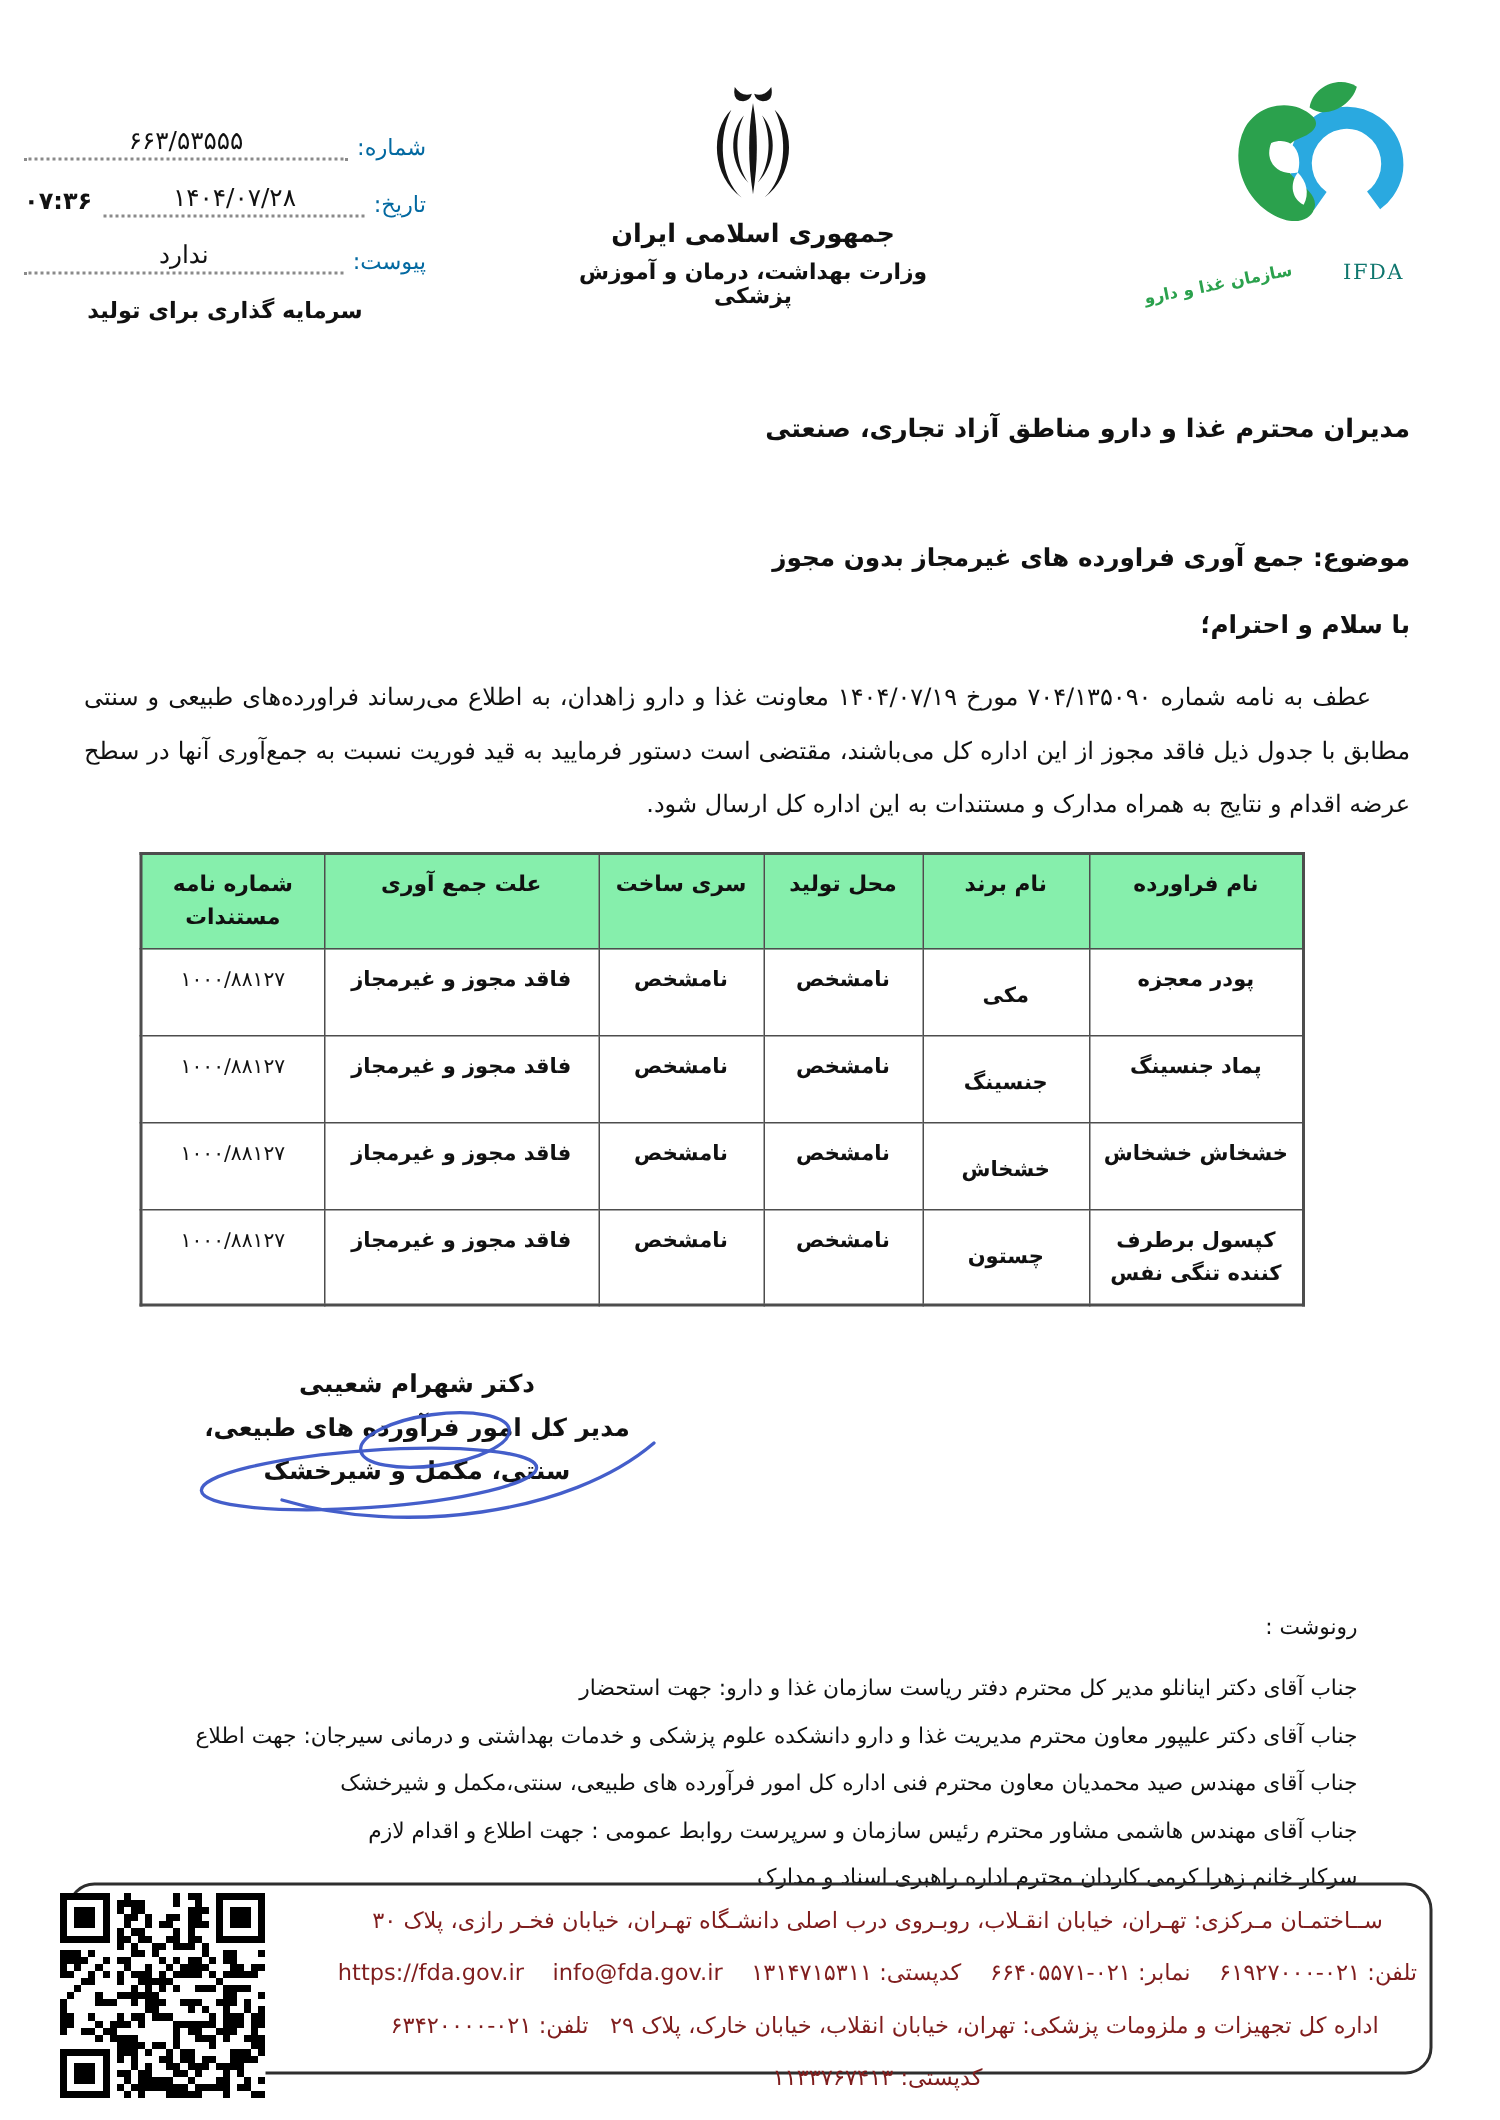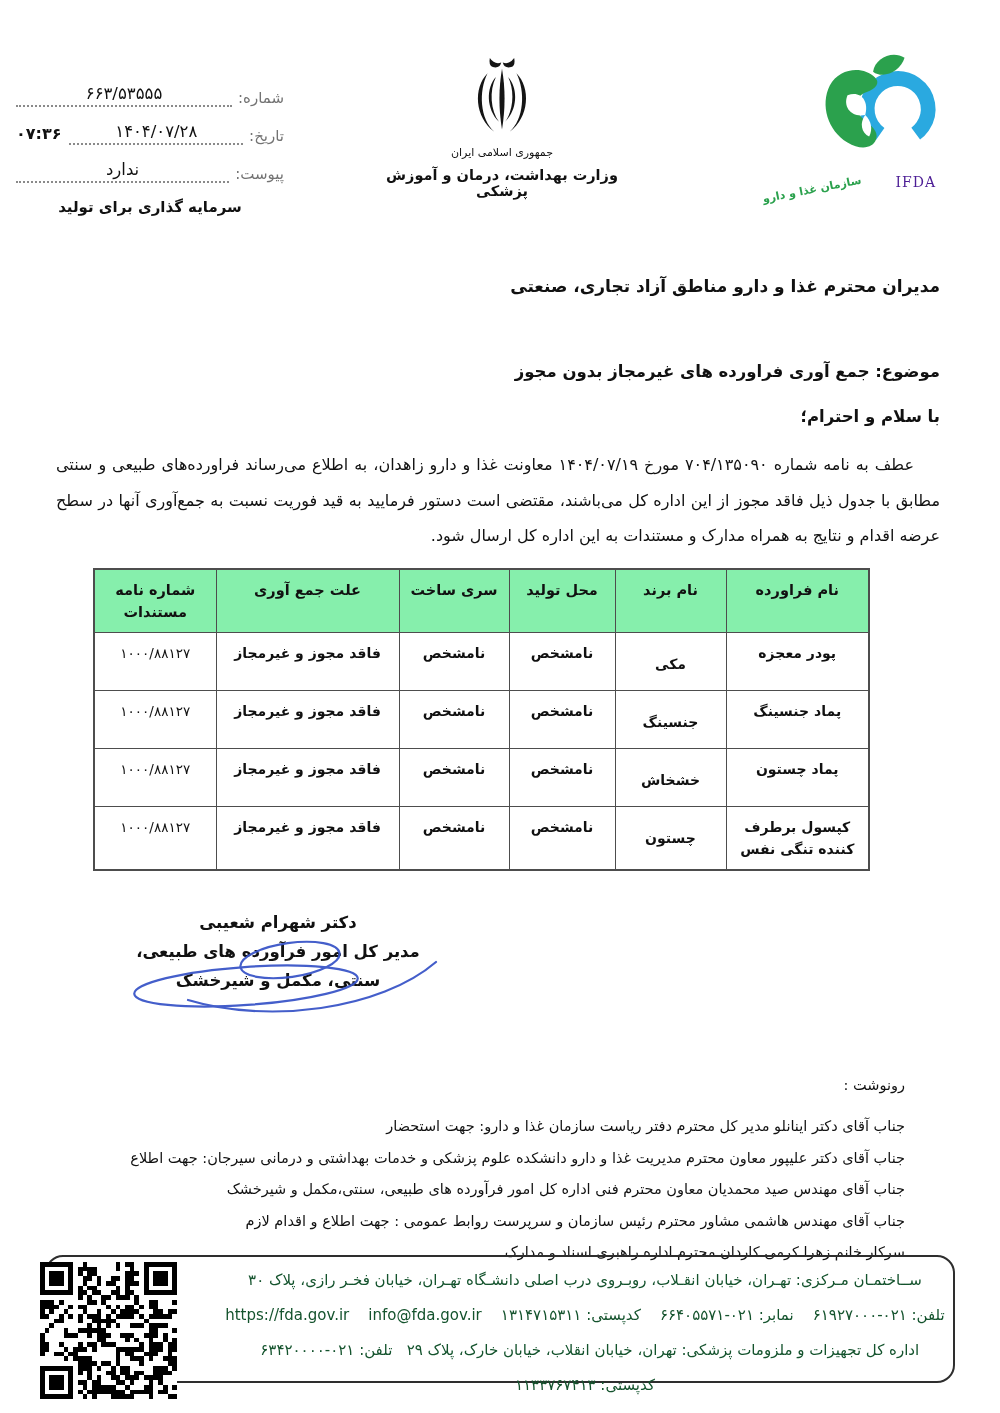--- a/index.html
+++ b/index.html
@@ -6,34 +6,34 @@
   html,body { background:#ffffff; }
   body { font-family: "DejaVu Sans", sans-serif; }
   .page {
     position: relative; width: 1000px; height: 1413px;
     background: #ffffff; overflow: hidden; direction: rtl; color:#111;
     margin: 0 auto;
   }
   
   .numblock { position:absolute; left:16px; top:84px; width:268px; font-size:15px; }
   .nrow { display:flex; align-items:flex-end; margin-bottom:15px; direction:rtl; }
-  .nlabel { color:#737373; white-space:nowrap; margin-left:6px; }
+  .nlabel { color:#0369a1; white-space:nowrap; margin-left:6px; }
   .nval { flex:1; text-align:center; font-weight:normal; font-size:16.5px;
           border-bottom:2px dotted #8a8a8a; padding-bottom:2px; white-space:nowrap; }
   .ntime { font-weight:bold; font-size:16px; margin-right:8px; padding-bottom:2px; white-space:nowrap; }
   .slogan { font-weight:bold; font-size:15px; text-align:center; margin-top:2px; }
   
   .emblem-block { position:absolute; left:372px; top:52px; width:260px; text-align:center; }
-  .emblem-caption1 { font-weight:normal; font-size:11px; margin-top:2px; }
+  .emblem-caption1 { font-weight:bold; font-size:17px; margin-top:2px; }
   .emblem-caption2 { font-weight:bold; font-size:14.5px; margin-top:8px; letter-spacing:-0.2px; }
   
   .ifda-block { position:absolute; left:48px; top:50px; right:auto; width:170px; height:150px; left:auto; right:46px; }
   .ifda-caption { position:absolute; right:92px; bottom:4px; color:#2ba14d; font-size:11px;
                   font-weight:bold; transform:rotate(-11deg); white-space:nowrap; }
-  .ifda-text { position:absolute; right:18px; bottom:10px; color:#4c1d95; font-size:14px;
+  .ifda-text { position:absolute; right:18px; bottom:10px; color:#0f766e; font-size:14px;
                font-family:"DejaVu Serif", serif; letter-spacing:1px; }
   
   .recipients { position:absolute; right:60px; left:55px; top:266px; font-weight:bold;
                 font-size:17px; line-height:41px; text-align:right; }
   .subject    { position:absolute; right:60px; left:55px; top:362px; font-weight:bold; font-size:16.5px; }
   .salutation { position:absolute; right:60px; left:55px; top:407px; font-weight:bold; font-size:16.5px; }
   .body-par   { position:absolute; right:60px; left:56px; top:447px; font-size:16px;
                 line-height:35.5px; text-align:justify; text-indent:26px; }
   
   .products-table { position:absolute; top:568px; right:130px; width:775px;
@@ -50,21 +50,21 @@
                font-weight:bold; font-size:16.5px; line-height:29px; }
   .sig-scribble { position:absolute; left:118px; top:932px; width:330px; height:95px; pointer-events:none; }
   
   .cc-block { position:absolute; right:95px; left:55px; top:1077px; text-align:right; font-size:14.5px; }
   .cc-label { margin-bottom:18px; }
   .cc-item  { line-height:31.5px; }
   
   .footer-box { position:absolute; left:45px; right:45px; top:1255px; height:128px;
                 border:2.5px solid #2e2e2e; border-radius:18px; }
   .footer-text { position:absolute; left:225px; right:55px; top:1263px; text-align:center;
-                 font-size:15px; line-height:35px; color:#14532d; }
+                 font-size:15px; line-height:35px; color:#7f1d1d; }
   .qr { position:absolute; left:40px; top:1262px; width:137px; height:137px; background:#fff; }
   .qr svg { width:100%; height:100%; shape-rendering:crispEdges; }
 </style>
 </head>
 <body>
 
 <div class="page">
 
   <div class="numblock">
     <div class="nrow">
@@ -155,21 +155,21 @@
         </tr>
         <tr>
           <td>پماد جنسینگ</td>
           <td class="col-brand">جنسینگ</td>
           <td>نامشخص</td>
           <td>نامشخص</td>
           <td>فاقد مجوز و غیرمجاز</td>
           <td class="col-doc">۱۰۰۰/۸۸۱۲۷</td>
         </tr>
         <tr>
-          <td>پماد چستون</td>
+          <td>خشخاش خشخاش</td>
           <td class="col-brand">خشخاش</td>
           <td>نامشخص</td>
           <td>نامشخص</td>
           <td>فاقد مجوز و غیرمجاز</td>
           <td class="col-doc">۱۰۰۰/۸۸۱۲۷</td>
         </tr>
         <tr>
           <td>کپسول برطرف کننده تنگی نفس</td>
           <td class="col-brand">چستون</td>
           <td>نامشخص</td>

